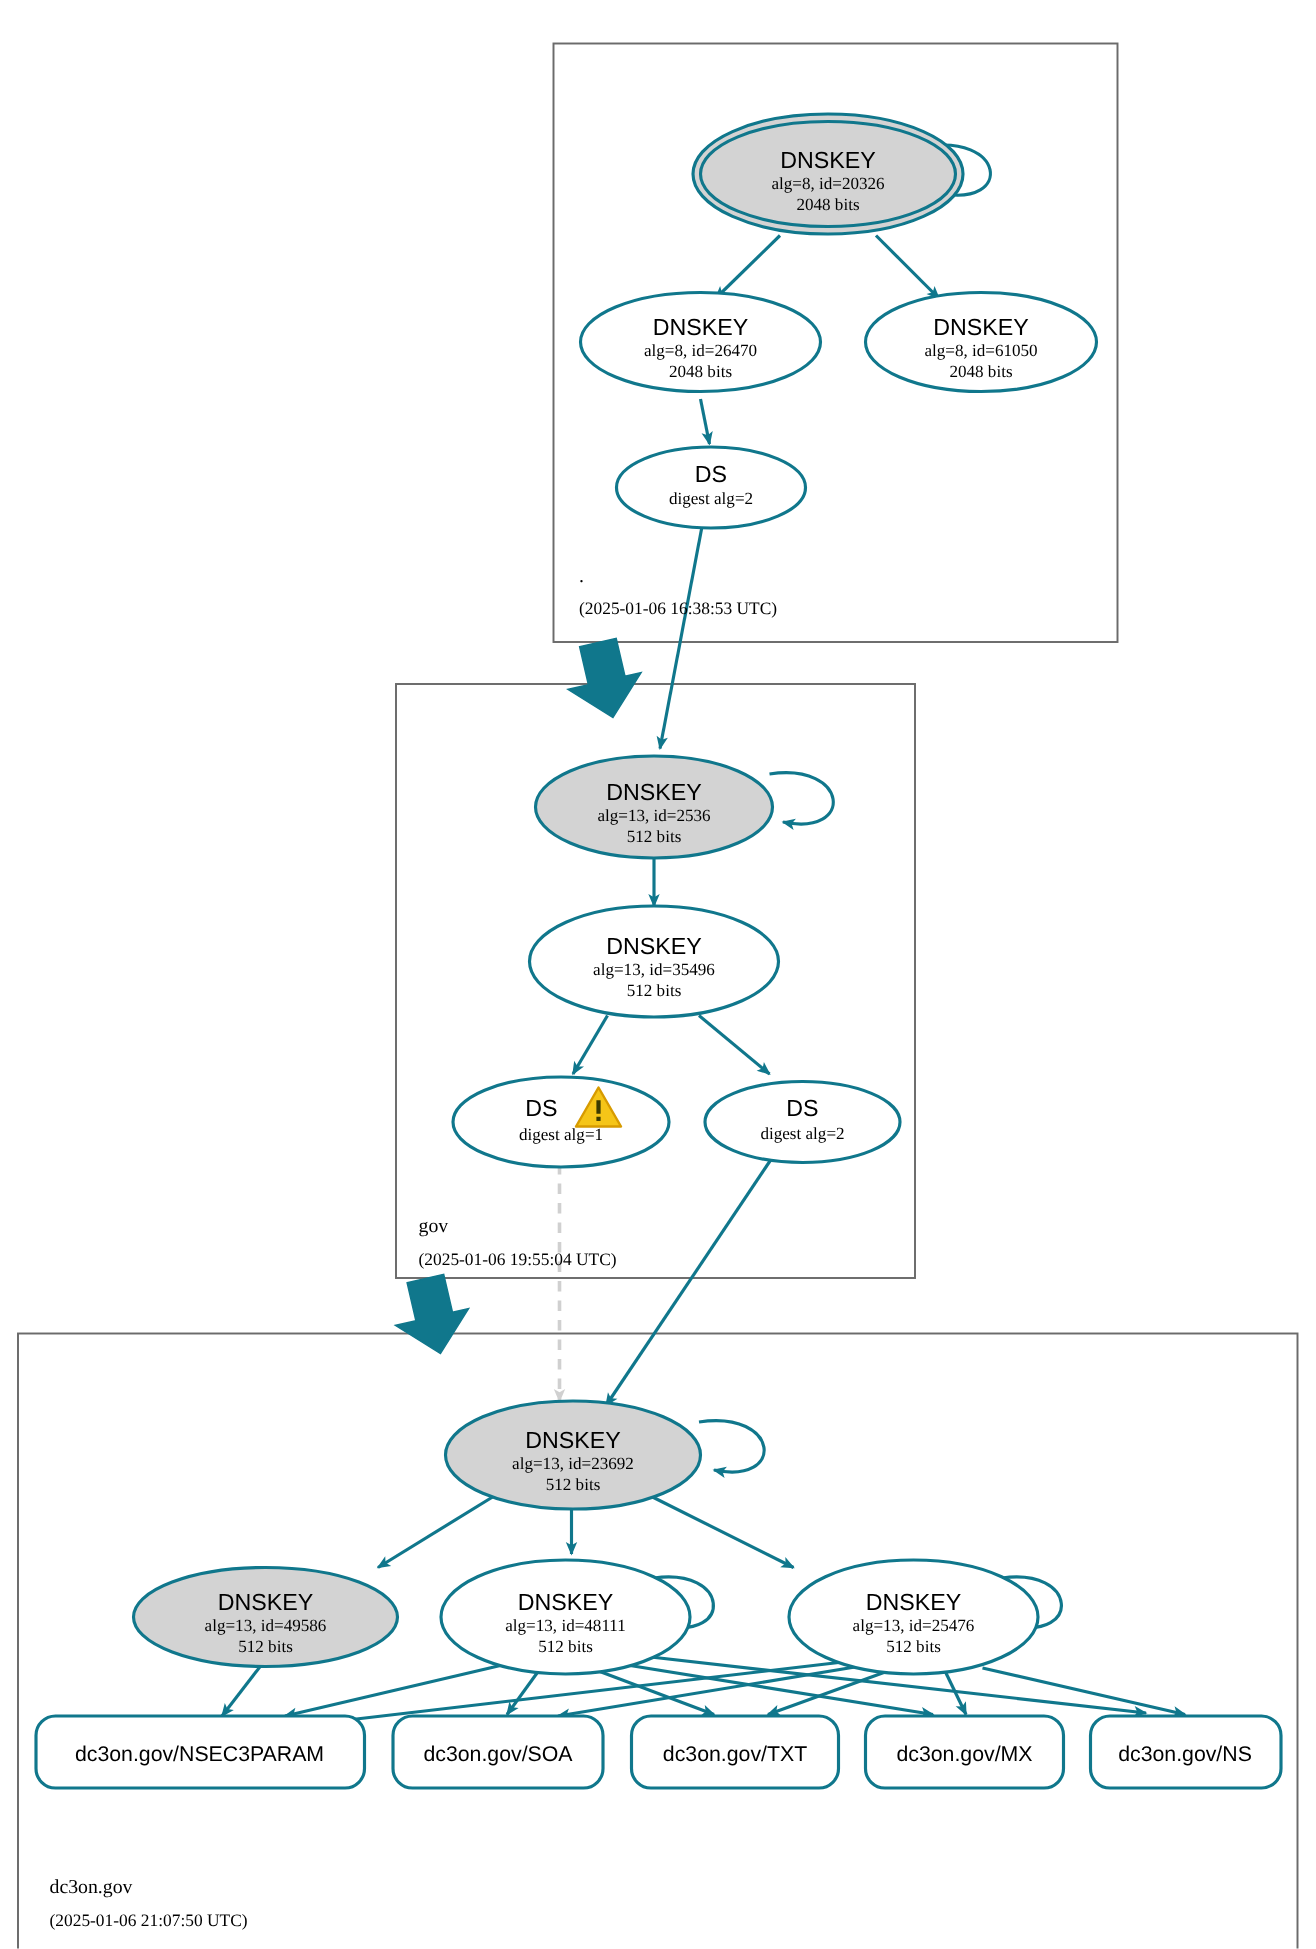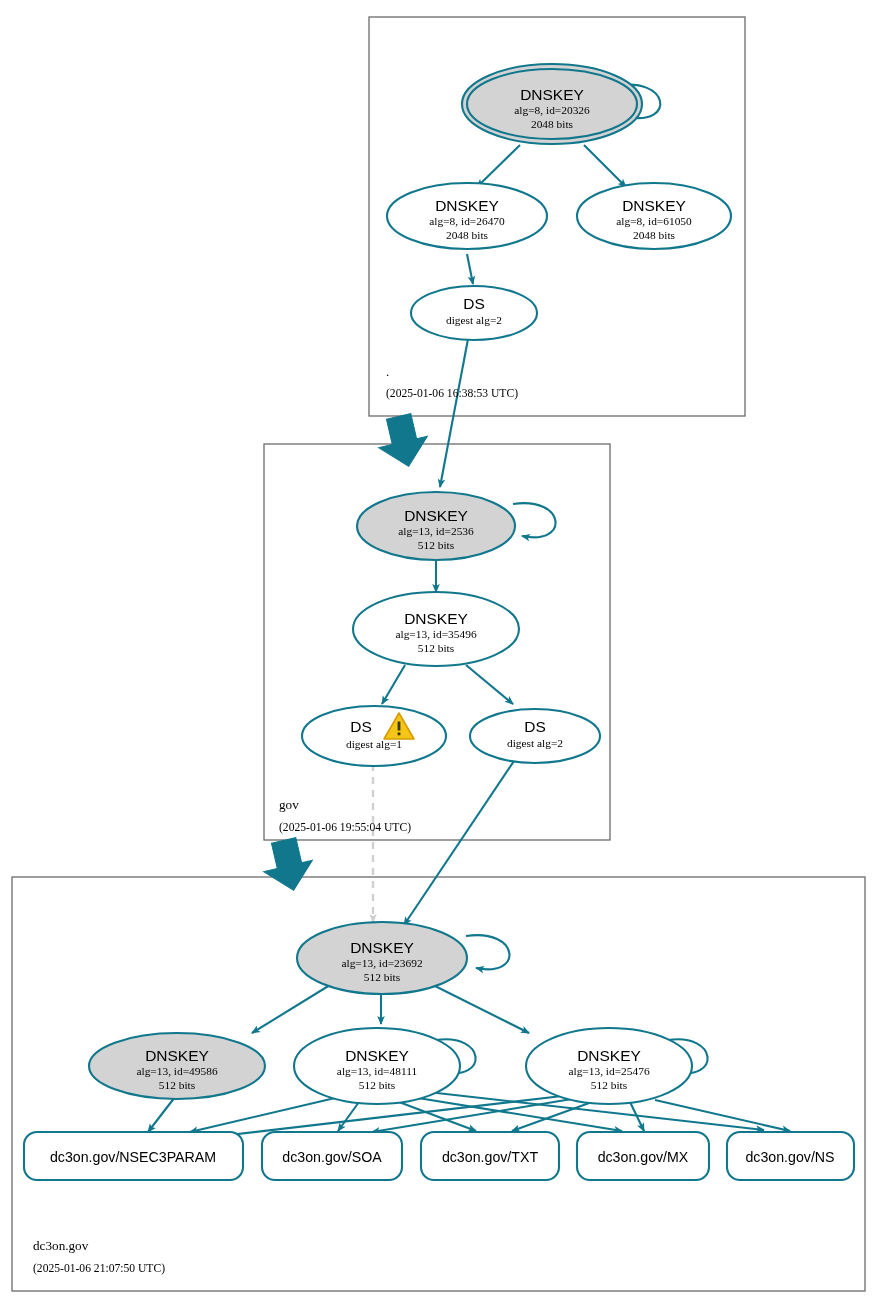--- a/index.html
+++ b/index.html
@@ -1,18 +1,18 @@
 <!DOCTYPE html>
 <html><head>
 <meta charset="utf-8">
 <style>
   html,body{margin:0;padding:0;background:#ffffff;}
   body{width:877px;height:1299px;position:relative;overflow:hidden;
        font-family:"Liberation Sans", sans-serif;}
-  #stage{position:absolute;left:0;top:4px;width:877px;height:1144px;}
+  #stage{position:absolute;left:0;top:16px;width:877px;height:1144px;}
   svg#graph{position:absolute;left:0;top:0;width:877px;height:1299px;}
   .zone-box{fill:none;stroke:#6b6b6b;stroke-width:1.3;}
   .node-ell{fill:#ffffff;stroke:#10778c;stroke-width:2.1;}
   .node-ell.filled{fill:#d3d3d3;}
   .rrset-box{fill:#ffffff;stroke:#10778c;stroke-width:2.1;}
   .edge{fill:none;stroke:#10778c;stroke-width:2.1;}
   .edge-thick{fill:#10778c;stroke:#10778c;stroke-width:1;}
   .edge-dashed{fill:none;stroke:#d0d0d0;stroke-width:2.4;stroke-dasharray:7 6;}
   text{fill:#000000;}
   .t-title{font-family:"Liberation Sans", sans-serif;font-size:15.5px;text-anchor:middle;}

